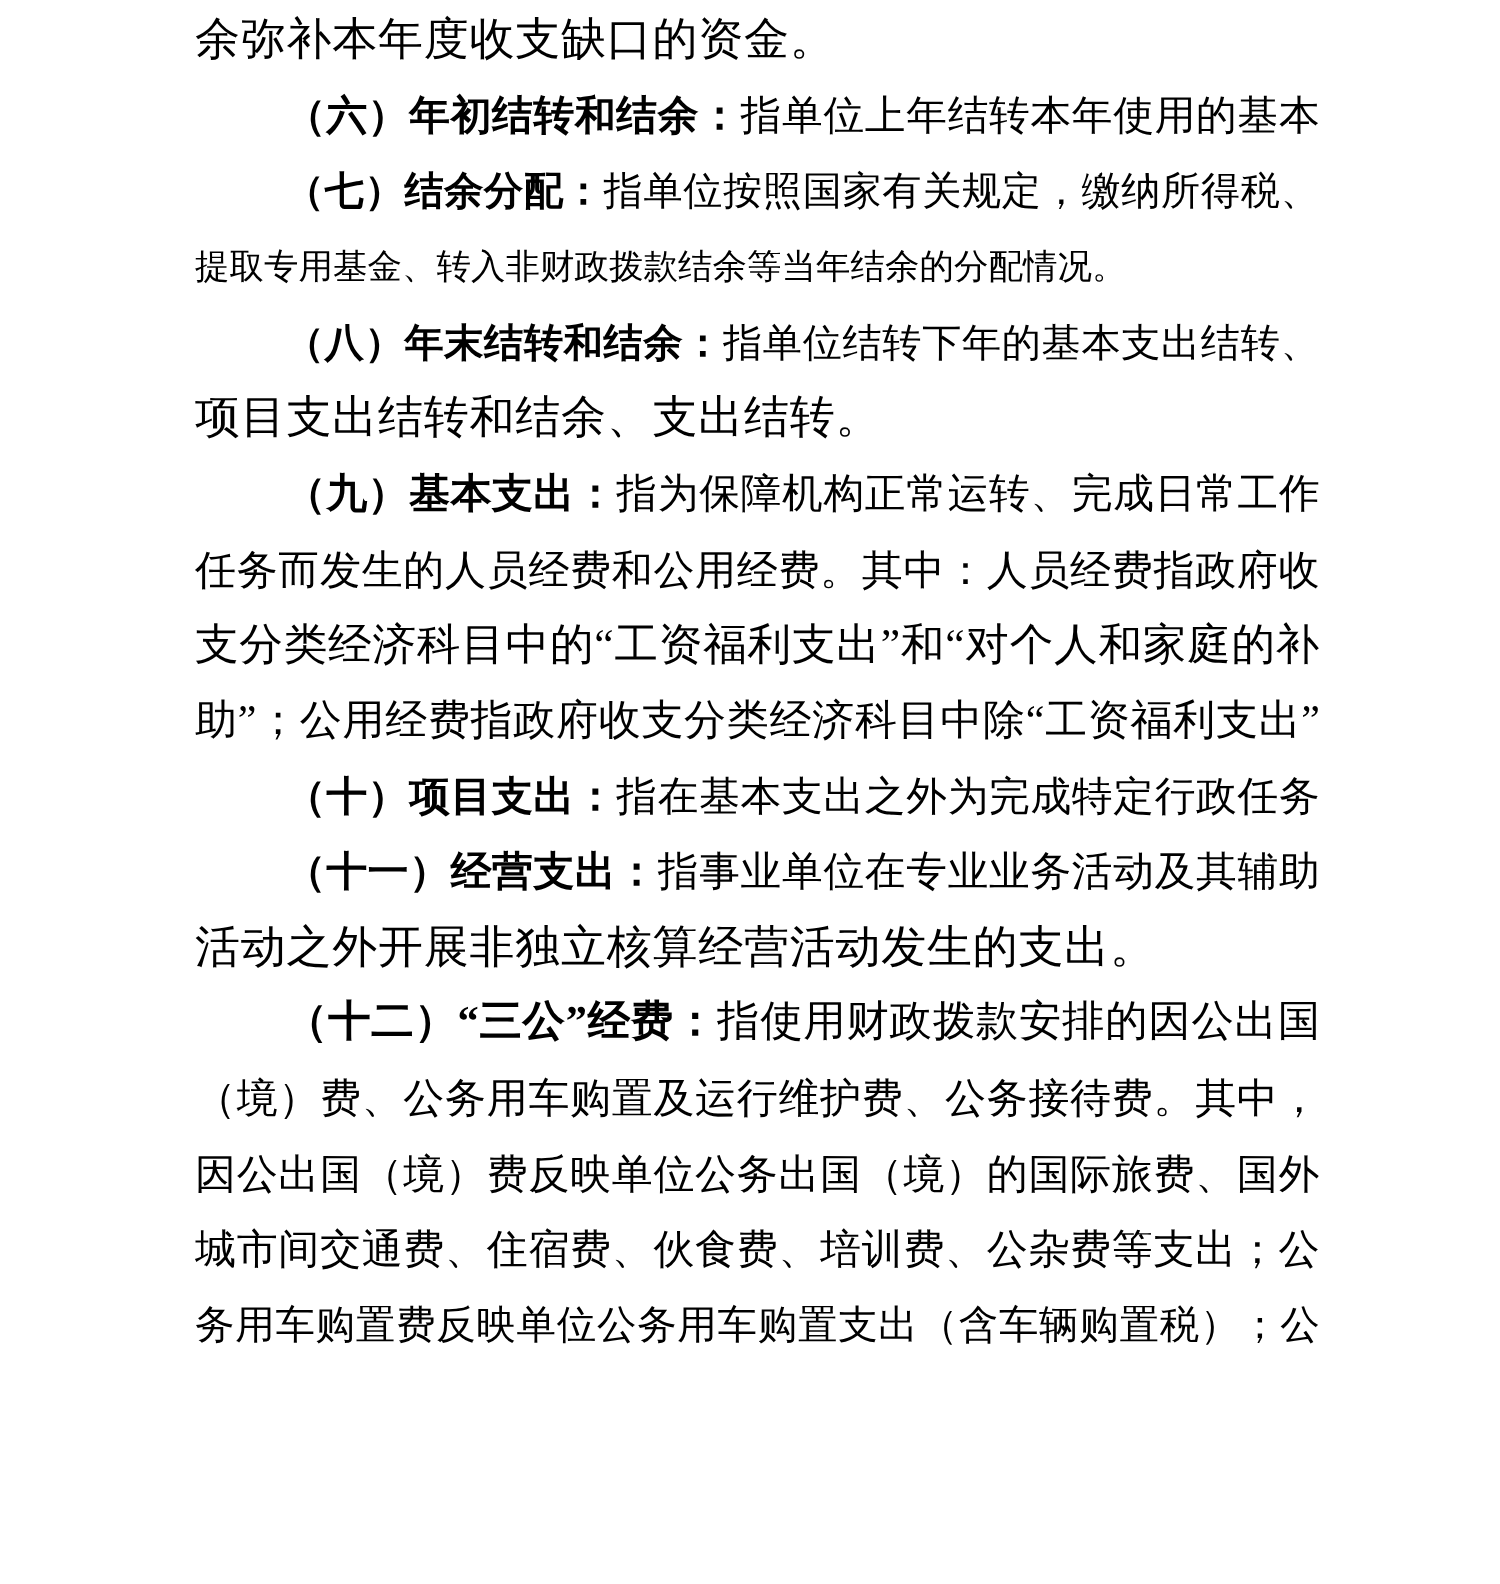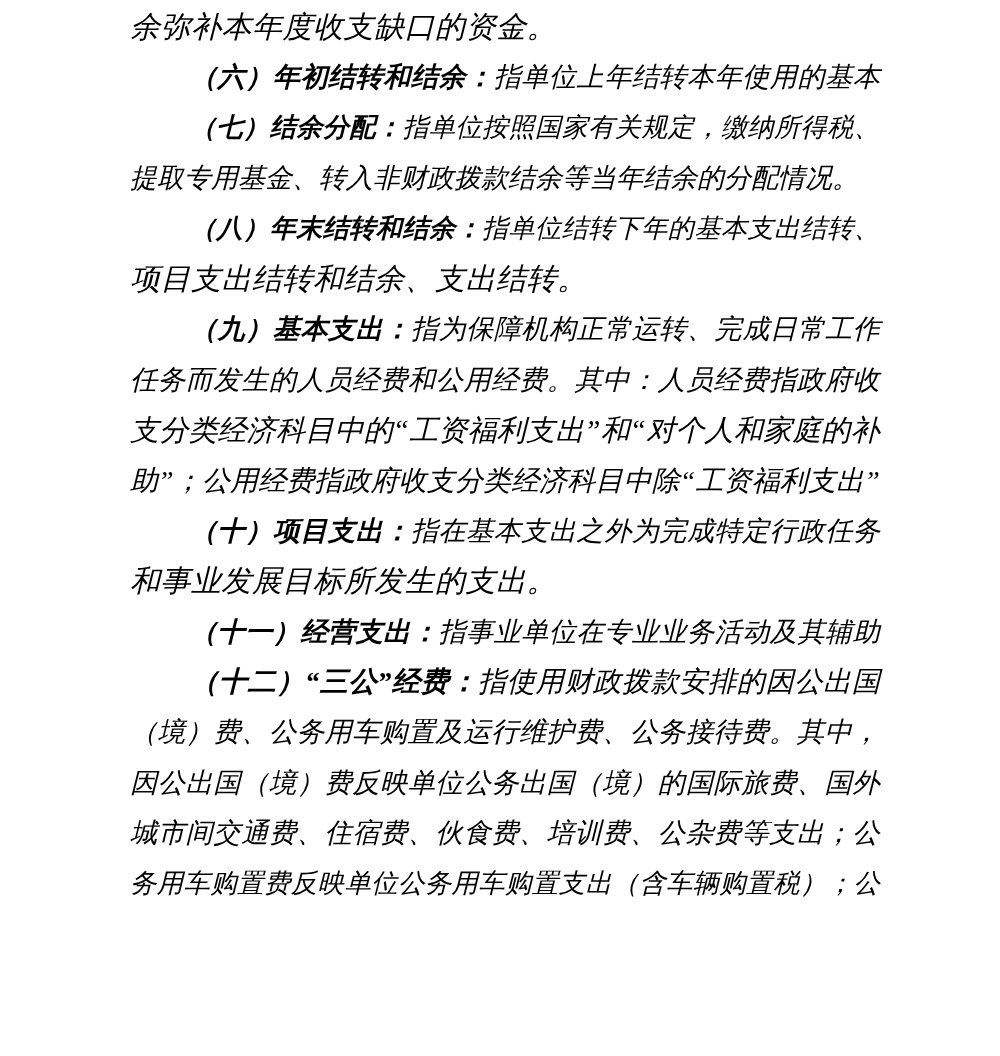--- a/index.html
+++ b/index.html
@@ -20,21 +20,20 @@
     left: 130px;
     top: 2px;
     width: 750px;
   }
   .line {
     height: 50.4px;
     line-height: 50.4px;
     font-size: 30px;
     white-space: nowrap;
     letter-spacing: 0.5px;
-    font-style: italic;
   }
   .line.indent {
     padding-left: 60px;
   }
   .line.justify {
     display: flex;
     justify-content: space-between;
     letter-spacing: 0;
   }
   .bold {
@@ -94,21 +93,21 @@
       <span>规</span>
       <span>定</span>
       <span>，</span>
       <span>缴</span>
       <span>纳</span>
       <span>所</span>
       <span>得</span>
       <span>税</span>
       <span>、</span>
     </div>
-    <div class="line" style="font-size: 27px; letter-spacing: 0px;"><span><span>提取专用基金、转入非财政拨款结余等当年结余的分配情况。</span></span></div>
+    <div class="line" style="font-size: 23px; letter-spacing: 0px;"><span><span>提取专用基金、转入非财政拨款结余等当年结余的分配情况。</span></span></div>
     <div class="line indent justify" style="font-size: 26.1px; letter-spacing: 0px;">
       <span class="bold">（</span>
       <span class="bold">八</span>
       <span class="bold">）</span>
       <span class="bold">年</span>
       <span class="bold">末</span>
       <span class="bold">结</span>
       <span class="bold">转</span>
       <span class="bold">和</span>
       <span class="bold">结</span>
@@ -266,21 +265,20 @@
       <span>为</span>
       <span>完</span>
       <span>成</span>
       <span>特</span>
       <span>定</span>
       <span>行</span>
       <span>政</span>
       <span>任</span>
       <span>务</span>
     </div>
-    <div class="line"><span><span>和事业发展目标所发生的支出。</span></span></div>
     <div class="line indent justify" style="font-size: 27.14px; letter-spacing: 0px;">
       <span class="bold">（</span>
       <span class="bold">十</span>
       <span class="bold">一</span>
       <span class="bold">）</span>
       <span class="bold">经</span>
       <span class="bold">营</span>
       <span class="bold">支</span>
       <span class="bold">出</span>
       <span class="bold">：</span>
@@ -294,20 +292,21 @@
       <span>业</span>
       <span>业</span>
       <span>务</span>
       <span>活</span>
       <span>动</span>
       <span>及</span>
       <span>其</span>
       <span>辅</span>
       <span>助</span>
     </div>
+    <div class="line"><span><span>活动之外开展非独立核算经营活动发生的支出。</span></span></div>
     <div class="line indent justify" style="font-size: 28.25px; letter-spacing: 0px;">
       <span class="bold">（</span>
       <span class="bold">十</span>
       <span class="bold">二</span>
       <span class="bold">）</span>
       <span class="bold">“</span>
       <span class="bold">三</span>
       <span class="bold">公</span>
       <span class="bold">”</span>
       <span class="bold">经</span>

